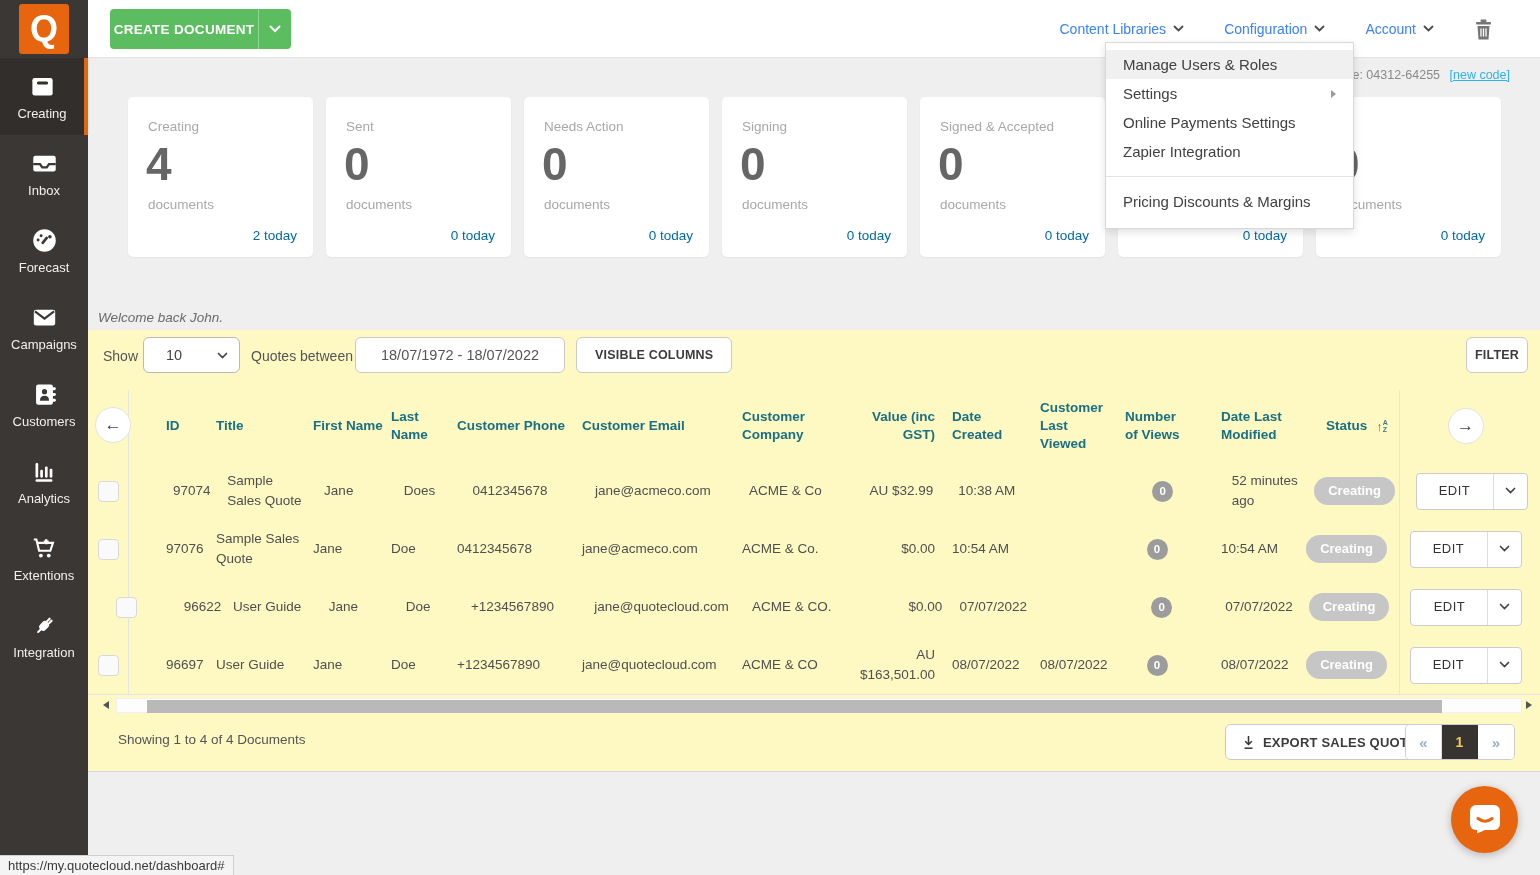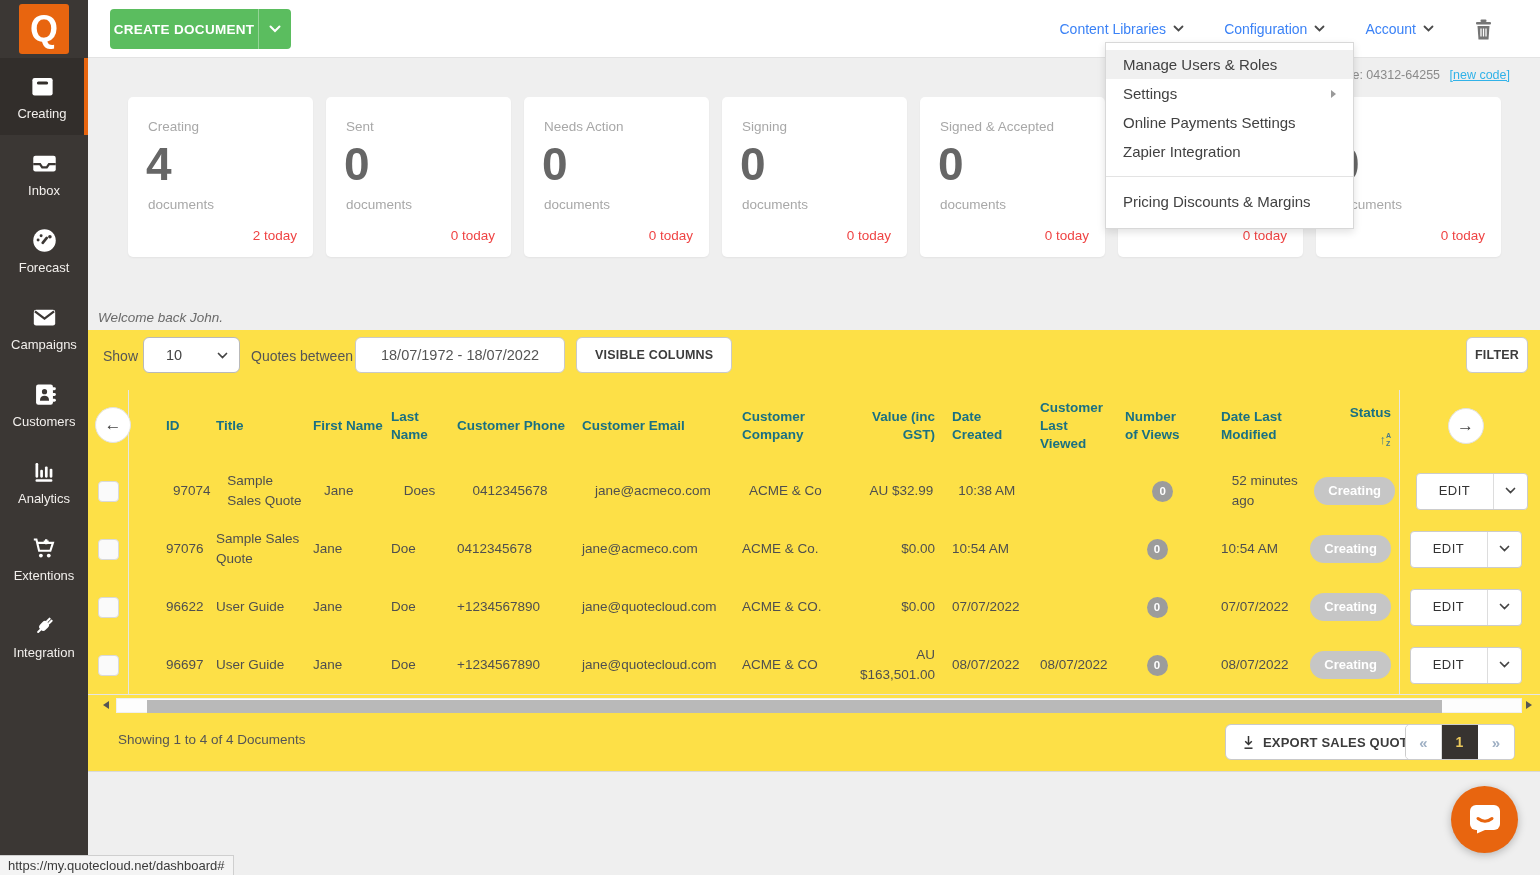--- a/index.html
+++ b/index.html
@@ -33,34 +33,34 @@
 
   
   .grayband { position:absolute; left:88px; top:58px; width:1452px; height:272px; background:#efefef; }
   .code-line { position:absolute; top:10px; right:30px; font-size:12.5px; color:#8a8a8a; z-index:5; }
   .code-line .newcode { color:#31b2e8; text-decoration:underline; margin-left:6px; cursor:pointer; }
   .cards { position:absolute; left:40px; top:39px; display:flex; gap:13px; }
   .card { position:relative; width:185px; height:160px; background:#fff; border-radius:5px; box-shadow:0 1px 2px rgba(0,0,0,0.05); }
   .card-title { position:absolute; top:22px; left:20px; font-size:13.5px; color:#a8a8a8; white-space:nowrap; }
   .card-value { position:absolute; top:40px; left:18px; font-size:46px; font-weight:bold; color:#666; }
   .card-unit  { position:absolute; top:100px; left:20px; font-size:13.5px; color:#a8a8a8; }
-  .card-today { position:absolute; bottom:14px; right:16px; font-size:13.5px; color:#ef4444; }
+  .card-today { position:absolute; bottom:14px; right:16px; font-size:13.5px; color:#0369a1; }
   .welcome { position:absolute; left:10px; top:252px; font-style:italic; font-size:13.5px; color:#6a6a6a; }
 
   
   .menu { position:absolute; left:1105px; top:42px; width:249px; background:#fff; border:1px solid #d8d8d8;
           box-shadow:0 3px 8px rgba(0,0,0,0.12); padding:7px 0 12px; z-index:40; }
   .menu-item { height:29px; display:flex; align-items:center; padding:0 17px; font-size:15px; color:#414141; cursor:pointer; }
   .menu-item.hover { background:#f0f0f0; }
   .menu-item .sub-arrow { margin-left:auto; width:0; height:0; border-top:4.5px solid transparent;
                           border-bottom:4.5px solid transparent; border-left:5.5px solid #9a9a9a; }
   .menu-divider { border-top:1px solid #e3e3e3; margin:10px 0 10px; }
 
   
-  .panel { position:absolute; left:88px; top:330px; width:1452px; height:442px; background:#fde047;
+  .panel { position:absolute; left:88px; top:330px; width:1452px; height:442px; background:#fef9c3;
            border-bottom:1px solid #d9d9d9; }
   .lbl { position:absolute; font-size:14px; color:#555; }
   .lbl-show { left:15px; top:18px; }
   .lbl-between { left:163px; top:18px; }
   .select-show { position:absolute; left:55px; top:7px; width:97px; height:36px; border:1px solid #b9b9b9; border-radius:6px;
                  background:#fff; display:flex; align-items:center; font-size:14.5px; color:#444; padding-left:22px; cursor:pointer; }
   .select-show svg { position:absolute; right:11px; top:14px; }
   .date-input { position:absolute; left:267px; top:7px; width:210px; height:36px; border:1px solid #c9c9c9; border-radius:6px;
                 background:#fff; display:flex; align-items:center; justify-content:center; font-size:14.5px; color:#555; cursor:text; }
   .btn-plain { border:1px solid #c9c9c9; border-radius:6px; background:#fff; display:flex; align-items:center; justify-content:center;
@@ -70,37 +70,37 @@
 
   
   .gutter-line { position:absolute; left:40px; top:60px; height:304px; border-left:1px solid #e5e5e5; }
   .right-line  { position:absolute; left:1311px; top:60px; height:304px; border-left:1px solid #e5e5e5; }
   .table-bottom { position:absolute; left:0; top:364px; width:1452px; border-top:1px solid #e5e5e5; }
   .circle-btn { width:36px; height:36px; border:1px solid #e2e2e2; border-radius:50%; background:#fff; color:#444;
                 display:flex; align-items:center; justify-content:center; font-size:17px; cursor:pointer; }
   .back-btn { position:absolute; left:7px; top:77px; }
   .trow { display:flex; align-items:center; position:absolute; left:0; width:1452px; }
   .thead { top:60px; height:72px; font-weight:bold; font-size:13.5px; color:#1a7082; line-height:1.35; }
-  .tr0 { top:132px;gap:8px; } .tr1 { top:190px; } .tr2 { top:248px; } .tr3 { top:306px; }
+  .tr0 { top:132px;gap:8px; } .tr1 { top:190px; } .tr2 { top:248px;padding-left:18px; } .tr3 { top:306px; }
   .tdata { height:58px; font-size:13.5px; color:#4f4f4f; line-height:1.45; }
   .cell { padding-right:8px; }
   .c-check { width:40px; display:flex; justify-content:flex-start; padding-left:10px; }
   .c-id { width:88px; padding-left:38px; }
   .c-title { width:97px; }
   .c-first { width:78px; }
   .c-last { width:66px; }
   .c-phone { width:125px; }
   .c-email { width:160px; text-align:left; }
   .c-company { width:105px; }
   .c-value { width:96px; text-align:right; }
   .c-created { width:92px; padding-left:9px; }
   .c-viewed { width:90px; padding-left:5px; }
   .c-views { width:72px; display:flex; justify-content:center; }
   .c-modified { width:105px; padding-left:24px; }
-  .c-status { width:97px; display:flex; justify-content:center; align-items:flex-end;flex-direction:column; }
+  .c-status { width:97px; display:flex; justify-content:center; align-items:flex-end; }
   .c-status.hdr { justify-content:flex-start; padding-left:24px; gap:9px; }
   .c-actions { width:141px; display:flex; justify-content:center; }
   .checkbox { width:21px; height:21px; border:1px solid #d9d9d9; border-radius:4px; background:#fafafa; cursor:pointer; }
   .views-badge { width:21px; height:21px; border-radius:50%; background:#9c9c9c; color:#fff; font-size:11.5px; font-weight:bold;
                  display:flex; align-items:center; justify-content:center; }
   .status-pill { background:#c6c6c6; color:#fff; font-size:13px; font-weight:bold; padding:5px 14px; border-radius:15px; }
   .btn-edit { display:flex; width:112px; height:37px; border:1px solid #ccc; border-radius:4px; background:#fff; cursor:pointer; }
   .btn-edit .main { flex:1; display:flex; align-items:center; justify-content:center; font-size:13px; color:#333; letter-spacing:0.5px; }
   .btn-edit .caret { width:34px; border-left:1px solid #ddd; display:flex; align-items:center; justify-content:center; }
   .sorticon { display:inline-flex; align-items:center; color:#44788a; cursor:pointer; }

